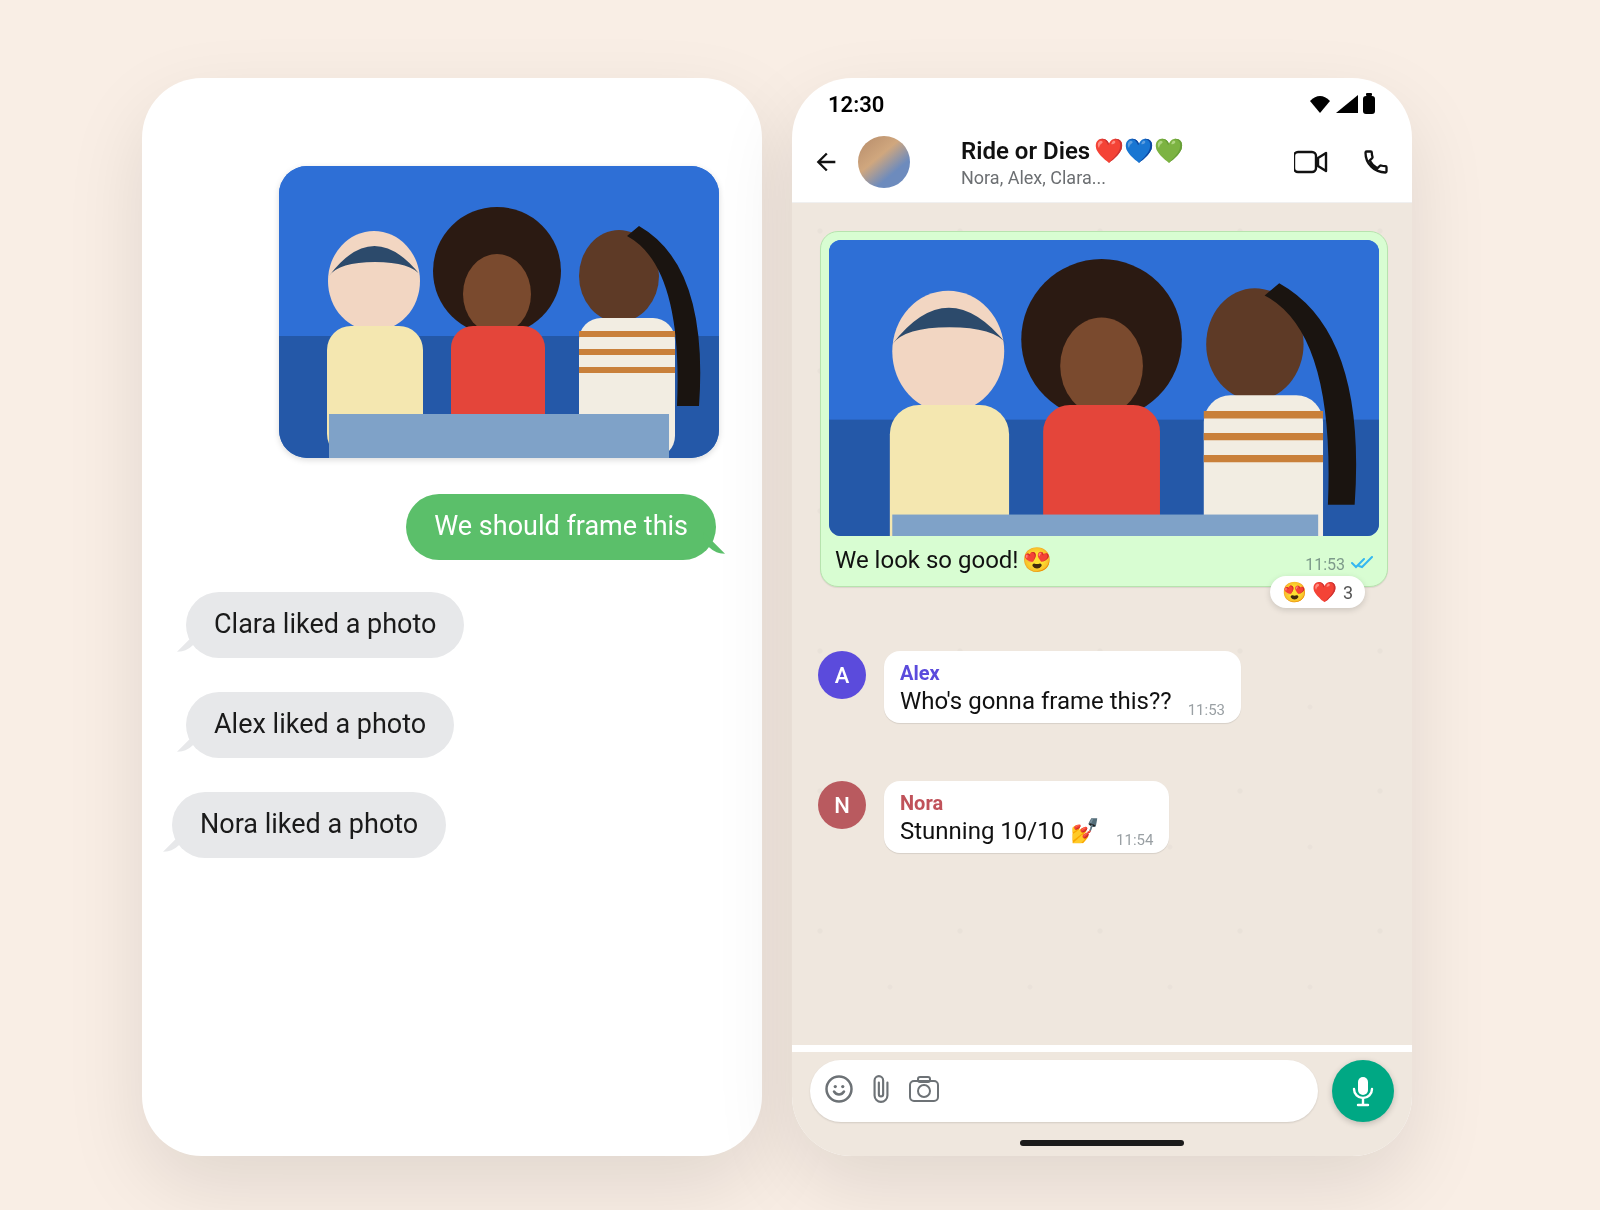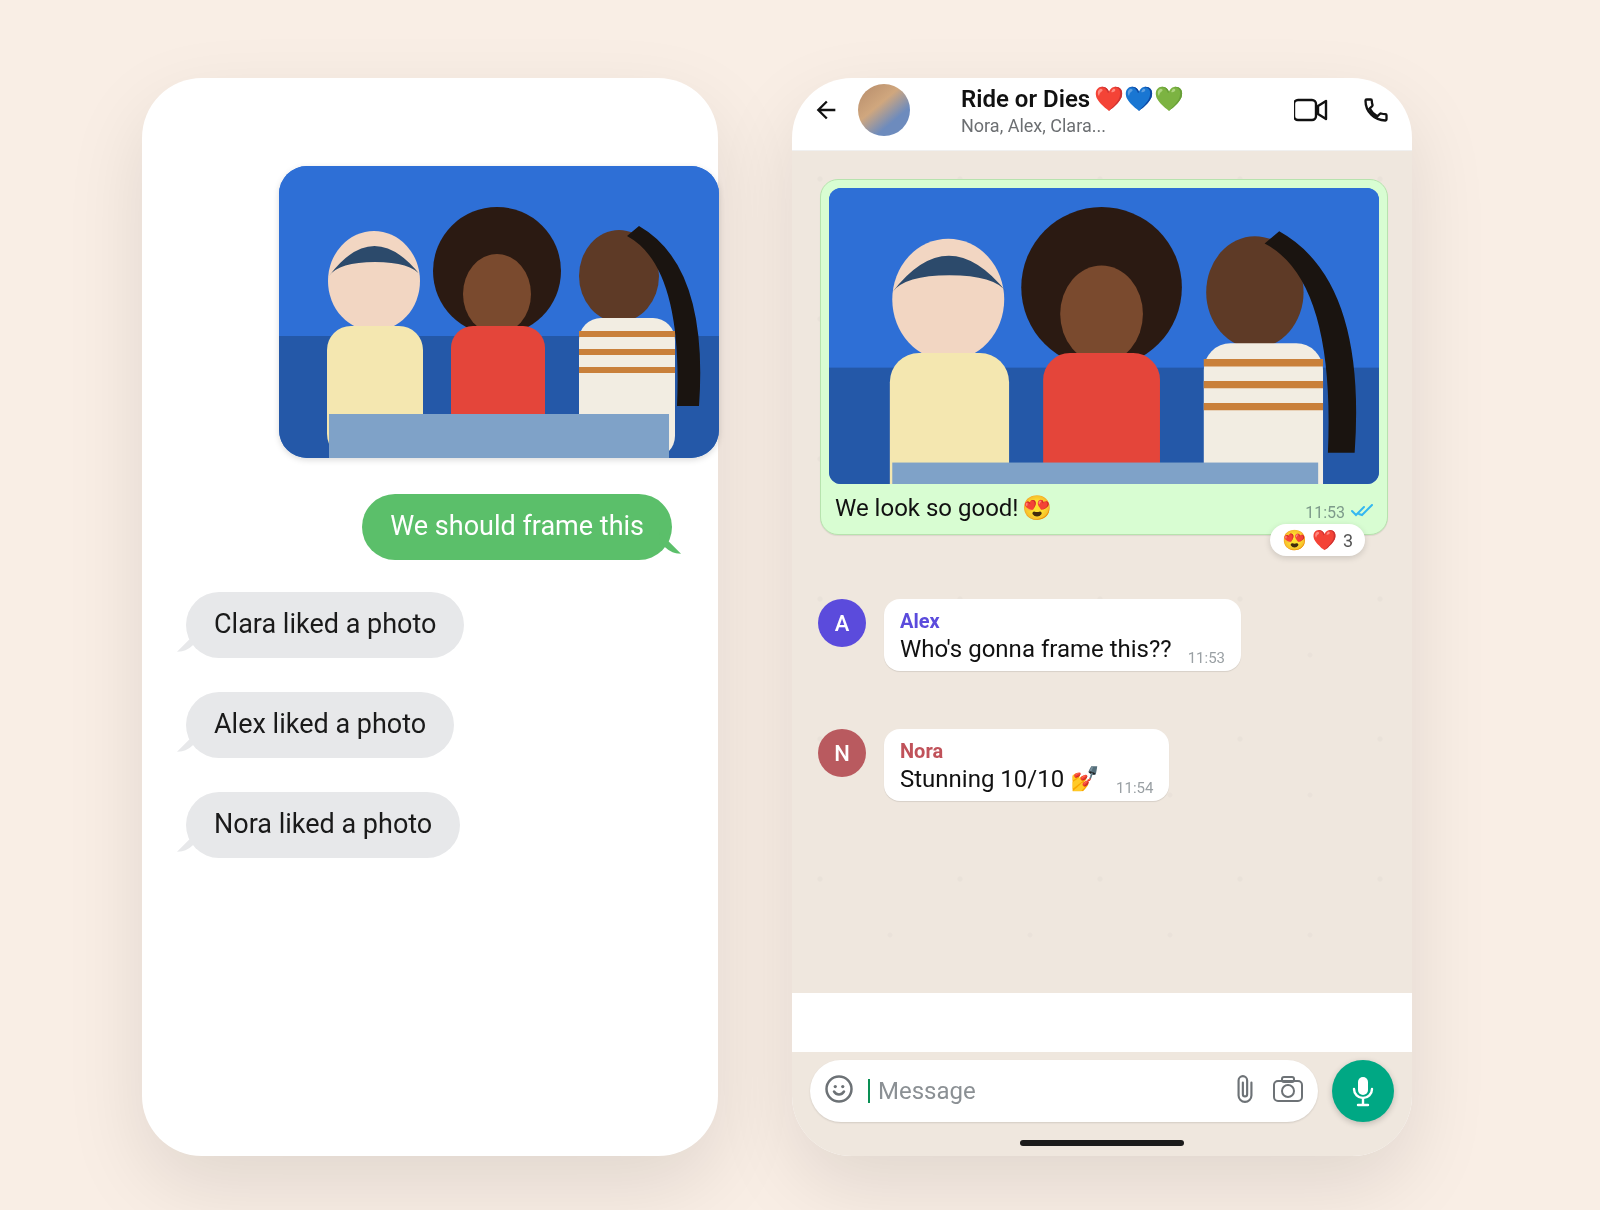--- a/index.html
+++ b/index.html
@@ -14,21 +14,21 @@
 
   
   .phone{
     position:absolute;
     background:#fff;
     border-radius:60px;
     box-shadow:0 30px 80px rgba(0,0,0,.10);
   }
   .phone-left{
     left:142px; top:78px;
-    width:576px; height:1078px;
+    width:620px; height:1078px;
     padding:48px 22px;
     box-sizing:border-box;
     text-align:right;
   }
   .phone-right{
     left:792px; top:78px;
     width:620px; height:1078px;
     box-sizing:border-box;
     overflow:hidden;
   }
@@ -187,21 +187,21 @@
   }
   .homebar{
     position:absolute;left:50%;bottom:10px;transform:translateX(-50%);
     width:164px;height:6px;border-radius:6px;background:#1b1b1b;
   }
 
   
   #l_b1{ top:368px; right:24px; }
   #l_g1{ top:466px; left:22px; }
   #l_g2{ top:566px; left:22px; }
-  #l_g3{ top:666px; left:22px; }
+  #l_g3{ top:666px; left:8px; }
   #l_b2{ top:786px; right:24px; }
 </style>
 </head>
 <body>
 
 <div class="stage">
 
   <div class="phone phone-left">
     <div class="l-chat">
 
@@ -235,20 +235,35 @@
       <div id="l_g2" class="bubble b-grey tail-left">Alex liked a photo</div>
       <div id="l_g1" class="bubble b-grey tail-left">Clara liked a photo</div>
       <div id="l_g3" class="bubble b-grey tail-left">Nora liked a photo</div>
 
     </div>
   </div>
 
   <div class="phone phone-right">
     <div class="r-inner">
 
+      <div class="statusbar">
+        <span>12:30</span>
+        <span class="status-icons">
+          <svg width="24" height="18" viewBox="0 0 24 18">
+              <path d="M12 18 L2 6 Q12 -4 22 6 Z" fill="#000"></path>
+            </svg>
+          <svg width="22" height="18" viewBox="0 0 22 18">
+              <path d="M0 18 L22 18 L22 0 Z" fill="#000"></path>
+            </svg>
+          <svg width="14" height="22" viewBox="0 0 14 22">
+              <rect x="1" y="3" width="12" height="18" rx="3" fill="#000"></rect>
+              <rect x="4" width="6" height="3" rx="1" fill="#000"></rect>
+            </svg>
+        </span>
+      </div>
 
       <div class="wa-header">
         <div class="wa-back">
           <svg width="28" height="28" viewBox="0 0 24 24">
               <path d="M20 11H7.8l5.6-5.6L12 4l-8 8 8 8 1.4-1.4L7.8 13H20z" fill="#111"></path>
             </svg>
         </div>
         <div class="wa-avatar"></div>
         <div class="wa-title">
           <div class="t1">
@@ -339,21 +354,20 @@
       <div class="wa-inputbar">
         <div class="wa-field">
           <span>
             <svg width="30" height="30" viewBox="0 0 24 24">
                 <circle cx="12" cy="12" r="10" fill="none" stroke="#6d7276" stroke-width="2"></circle>
                 <circle cx="9" cy="10" r="1.3" fill="#6d7276"></circle>
                 <circle cx="15" cy="10" r="1.3" fill="#6d7276"></circle>
                 <path d="M8 14c1 1.6 2.4 2.4 4 2.4s3-.8 4-2.4" fill="none" stroke="#6d7276" stroke-width="2" stroke-linecap="round"></path>
               </svg>
           </span>
-          <span class="ph">Message</span>
           <span>
             <svg width="26" height="30" viewBox="0 0 24 28">
                 <path d="M18 8v12a6 6 0 0 1-12 0V6a4 4 0 0 1 8 0v13a2 2 0 0 1-4 0V8" fill="none" stroke="#6d7276" stroke-width="2" stroke-linecap="round"></path>
               </svg>
           </span>
           <span>
             <svg width="32" height="28" viewBox="0 0 32 28">
                 <rect x="2" y="6" width="28" height="20" rx="4" fill="none" stroke="#6d7276" stroke-width="2"></rect>
                 <circle cx="16" cy="16" r="6" fill="none" stroke="#6d7276" stroke-width="2"></circle>
                 <rect x="10" y="2" width="12" height="5" rx="2" fill="none" stroke="#6d7276" stroke-width="2"></rect>

